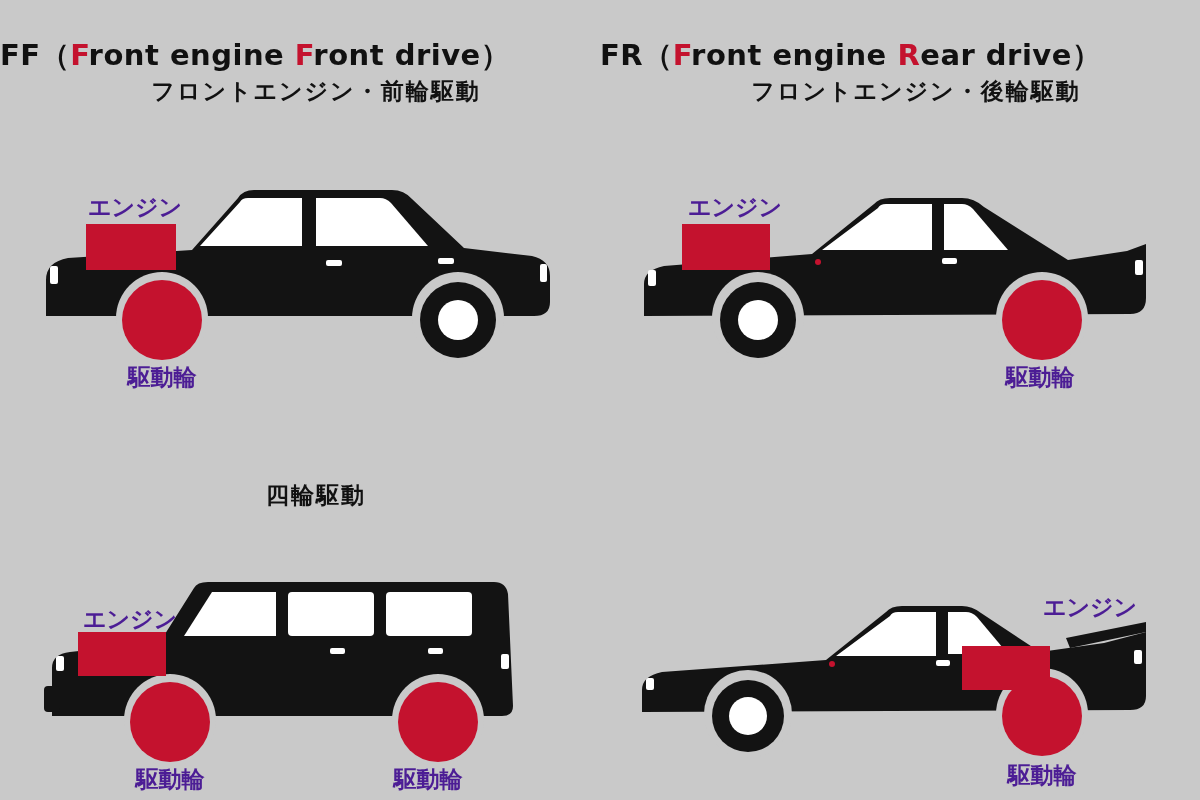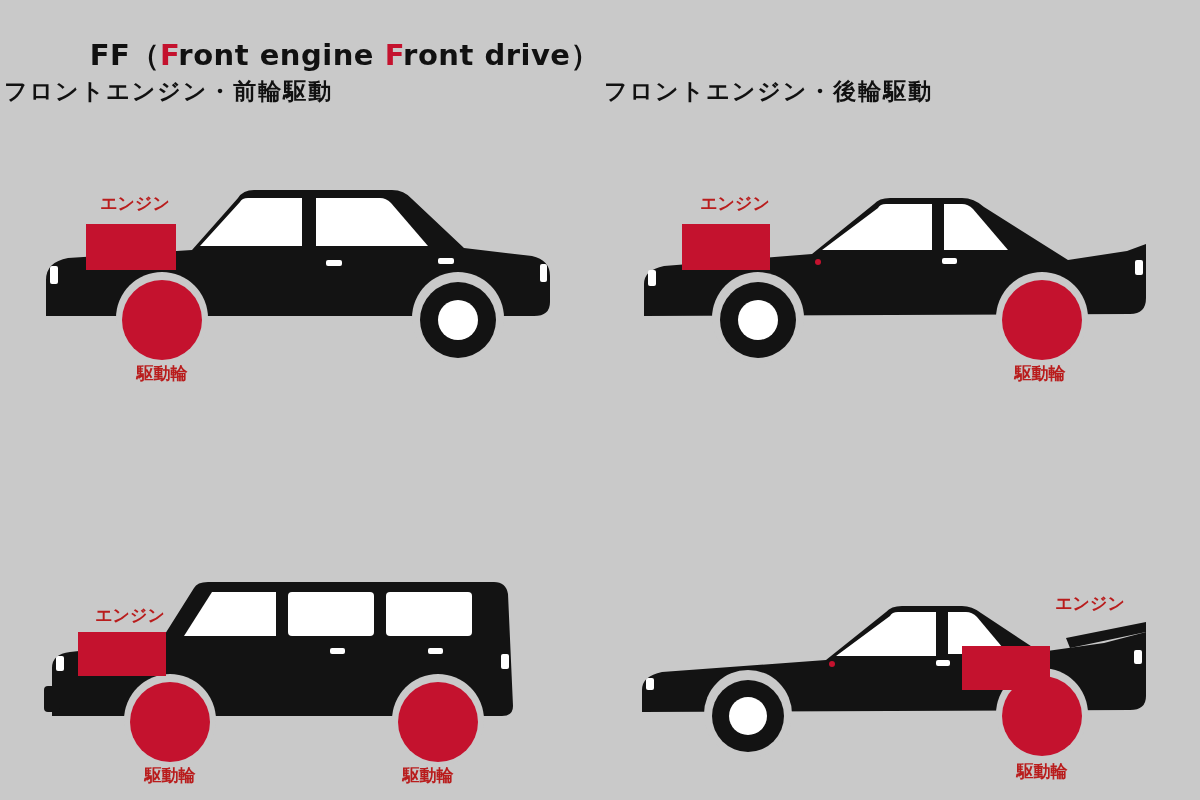--- a/index.html
+++ b/index.html
@@ -18,37 +18,37 @@
     color:#111;
   }
   .panel{position:absolute;width:600px;height:400px}
   #panel-ff{left:0;top:0}
   #panel-fr{left:600px;top:0}
   #panel-awd{left:0;top:400px}
   #panel-mr{left:600px;top:400px}
 
   .title{
     position:absolute;left:0;top:36px;width:100%;
-    text-align:right;font-size:29px;font-weight:700;
+    text-align:left;font-size:29px;font-weight:700;
     letter-spacing:.5px;white-space:nowrap;
   }
   #panel-awd .title,#panel-mr .title{top:40px}
   .title .accent{color:var(--accent)}
   .subtitle{
-    position:absolute;left:4px;top:76px;width:100%;
-    text-align:left;font-size:23px;font-weight:700;letter-spacing:2px;
+    position:absolute;left:16px;top:76px;width:100%;
+    text-align:center;font-size:23px;font-weight:700;letter-spacing:2px;
   }
   #panel-awd .subtitle,#panel-mr .subtitle{top:80px}
 
   .car{position:absolute;left:30px;top:150px}
   #panel-awd .car{top:140px}
 
   .label{
-    position:absolute;font-size:17px;font-weight:700;
-    text-align:center;white-space:nowrap;color:#b91c1c;
+    position:absolute;font-size:23px;font-weight:700;
+    text-align:center;white-space:nowrap;color:#4c1d95;
   }
 
   .fill-body{fill:var(--body)}
   .fill-bg{fill:var(--background)}
   .fill-white{fill:var(--white)}
   .fill-accent{fill:var(--accent)}
 </style>
 </head>
 <body>
 
@@ -72,20 +72,21 @@
     <circle class="fill-accent" cx="132" cy="170" r="40"></circle>
     <circle class="fill-body" cx="428" cy="170" r="38"></circle>
     <circle class="fill-white" cx="428" cy="170" r="20"></circle>
     <rect class="fill-accent" x="56" y="74" width="90" height="46"></rect>
   </svg>
 
   <div class="label" style="left:92px;top:362px;width:140px">駆動輪</div>
 </section>
 
 <section class="panel" id="panel-fr">
+  <h2 class="title"><span>FR（</span><span class="accent">F</span><span>ront engine </span><span class="accent">R</span><span>ear drive）</span></h2>
   <div class="subtitle">フロントエンジン・後輪駆動</div>
 
   <div class="label" style="left:55px;top:192px;width:160px">エンジン</div>
 
   <svg class="car" width="540" height="230" viewBox="0 0 540 230">
     <path class="fill-body" d="M14,166 L14,134 Q14,120 34,116 L182,104 L244,54 Q249,48 260,48 L332,48 Q344,48 354,57 L438,110 L497,101 L516,94 L516,148 Q516,164 500,164 Z"></path>
     <path class="fill-white" d="M192,100 L248,58 Q250,54 256,54 L302,54 L302,100 Z"></path>
     <path class="fill-white" d="M314,54 L332,54 Q338,54 343,59 L378,100 L314,100 Z"></path>
     <rect class="fill-white" x="312" y="108" width="15" height="6" rx="2"></rect>
     <circle class="fill-accent" cx="188" cy="112" r="3"></circle>
@@ -96,20 +97,21 @@
     <circle class="fill-body" cx="128" cy="170" r="38"></circle>
     <circle class="fill-white" cx="128" cy="170" r="20"></circle>
     <circle class="fill-accent" cx="412" cy="170" r="40"></circle>
     <rect class="fill-accent" x="52" y="74" width="88" height="46"></rect>
   </svg>
 
   <div class="label" style="left:370px;top:362px;width:140px">駆動輪</div>
 </section>
 
 <section class="panel" id="panel-awd">
+  <div class="subtitle">四輪駆動</div>
 
   <div class="label" style="left:50px;top:204px;width:160px">エンジン</div>
 
   <svg class="car" width="540" height="240" viewBox="0 0 540 240">
     <path class="fill-body" d="M22,176 L22,128 Q22,114 40,112 L130,102 L164,48 Q167,42 178,42 L464,42 Q476,42 478,54 L483,166 Q483,176 472,176 Z"></path>
     <rect class="fill-body" x="14" y="146" width="16" height="26" rx="4"></rect>
     <path class="fill-white" d="M154,96 L182,52 L246,52 L246,96 Z"></path>
     <rect class="fill-white" x="258" y="52" width="86" height="44" rx="4"></rect>
     <rect class="fill-white" x="356" y="52" width="86" height="44" rx="4"></rect>
     <rect class="fill-white" x="300" y="108" width="15" height="6" rx="2"></rect>

